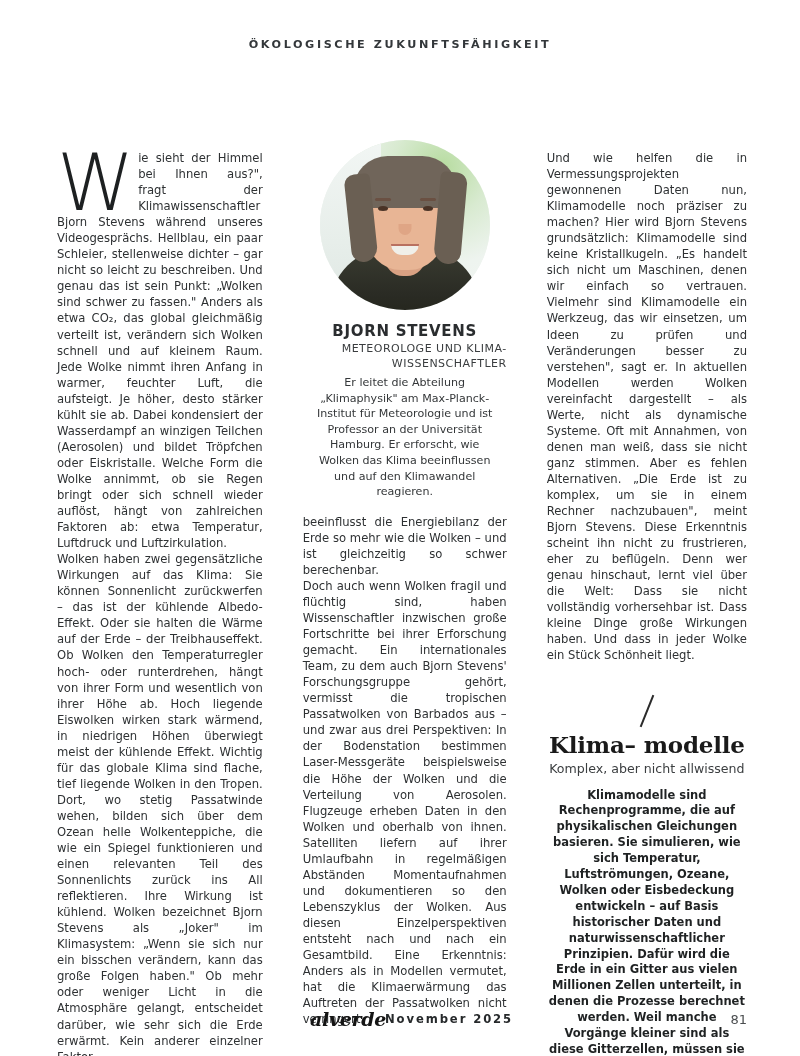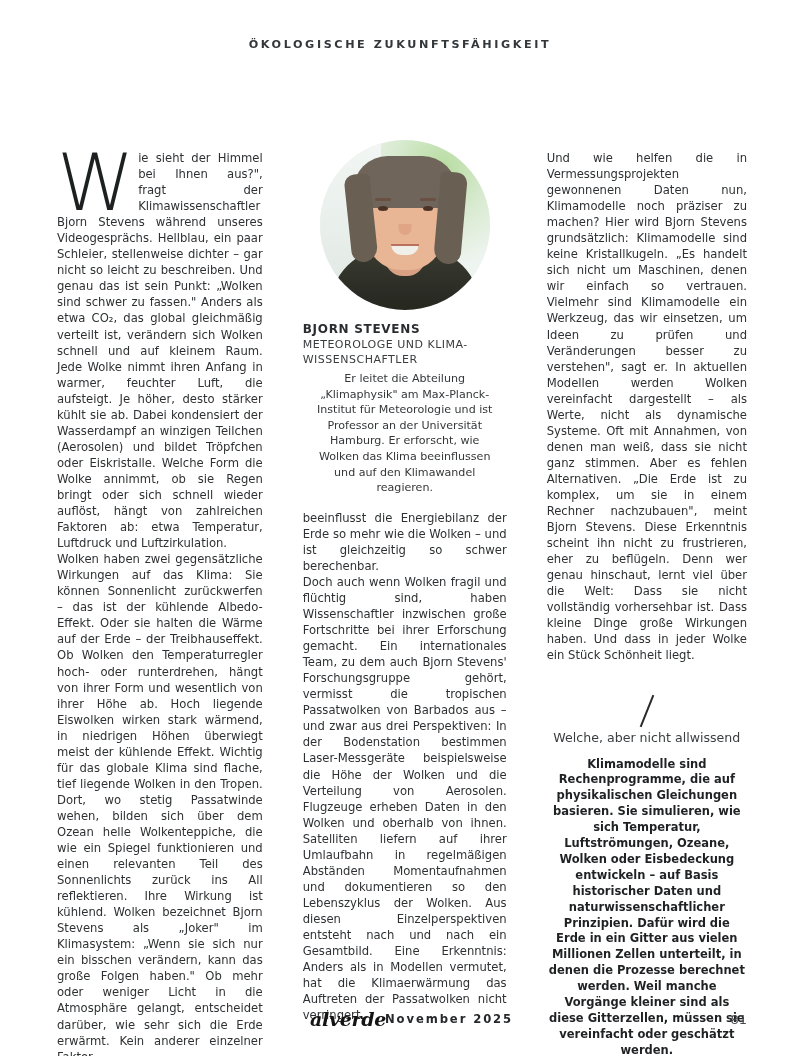--- a/index.html
+++ b/index.html
@@ -224,28 +224,29 @@
     top: 84px;
     transform: translateX(-50%);
     width: 13px;
     height: 11px;
     border-radius: 0 0 8px 8px;
     background: #dfa585;
   }
 
   
   .cap-name {
-    font-size: 12px;
+    text-align: center;
+    font-size: 15px;
     font-weight: bold;
     letter-spacing: 0.7px;
     color: #2a2d2f;
     margin: 0 0 2px 0;
   }
   .cap-role {
-    text-align: left;
+    text-align: right;
     font-size: 11px;
     letter-spacing: 0.5px;
     color: #3a3d3f;
     line-height: 14.5px;
     margin: 0 0 4px 0;
   }
   .cap-text {
     text-align: center;
     font-size: 11.1px;
     line-height: 15.6px;
@@ -382,21 +383,22 @@
 
 
       <p class="body">Doch auch wenn Wolken fragil und flüchtig sind, haben Wissenschaftler inzwischen große Fortschritte bei ihrer Erforschung gemacht. Ein internationales Team, zu dem auch Bjorn Stevens' Forschungsgruppe gehört, vermisst die tropischen Passatwolken von Barbados aus – und zwar aus drei Perspektiven: In der Bodenstation bestimmen Laser-Messgeräte beispielsweise die Höhe der Wolken und die Verteilung von Aerosolen. Flugzeuge erheben Daten in den Wolken und oberhalb von ihnen. Satelliten liefern auf ihrer Umlaufbahn in regelmäßigen Abständen Momentaufnahmen und dokumentieren so den Lebenszyklus der Wolken. Aus diesen Einzelperspektiven entsteht nach und nach ein Gesamtbild. Eine Erkenntnis: Anders als in Modellen vermutet, hat die Klimaerwärmung das Auftreten der Passatwolken nicht verringert.</p>
     </div>
 
     <div class="col col-3">
       <p class="body">Und wie helfen die in Vermessungsprojekten gewonnenen Daten nun, Klimamodelle noch präziser zu machen? Hier wird Bjorn Stevens grundsätzlich: Klimamodelle sind keine Kristallkugeln. „Es handelt sich nicht um Maschinen, denen wir einfach so vertrauen. Vielmehr sind Klimamodelle ein Werkzeug, das wir einsetzen, um Ideen zu prüfen und Veränderungen besser zu verstehen", sagt er. In aktuellen Modellen werden Wolken vereinfacht dargestellt – als Werte, nicht als dynamische Systeme. Oft mit Annahmen, von denen man weiß, dass sie nicht ganz stimmen. Aber es fehlen Alternativen. „Die Erde ist zu komplex, um sie in einem Rechner nachzubauen", meint Bjorn Stevens. Diese Erkenntnis scheint ihn nicht zu frustrieren, eher zu beflügeln. Denn wer genau hinschaut, lernt viel über die Welt: Dass sie nicht vollständig vorhersehbar ist. Dass kleine Dinge große Wirkungen haben. Und dass in jeder Wolke ein Stück Schönheit liegt.</p>
 
       <div class="infobox">
         <div class="slash"></div>
-        <div class="sub">Welche, aber nicht allwissend</div>
+        <h3>Klima– modelle</h3>
+        <div class="sub">Komplex, aber nicht allwissend</div>
         <p class="txt"><span>Klimamodelle sind Rechenprogramme, die auf physikalischen Gleichungen basieren. Sie simulieren, wie sich Temperatur, Luftströmungen, Ozeane, Wolken oder Eisbedeckung entwickeln – auf Basis historischer Daten und naturwissenschaftlicher Prinzipien. Dafür wird die Erde in ein Gitter aus vielen Millionen Zellen unterteilt, in denen die Prozesse berechnet werden. Weil manche Vorgänge kleiner sind als diese Gitterzellen, müssen sie vereinfacht oder geschätzt werden.</span></p>
       </div>
     </div>
 
   </div>
 
   <div class="footer">
     <div class="footer-logo">alverde</div>
     <div class="footer-date">November 2025</div>
     <div class="footer-page">81</div>

